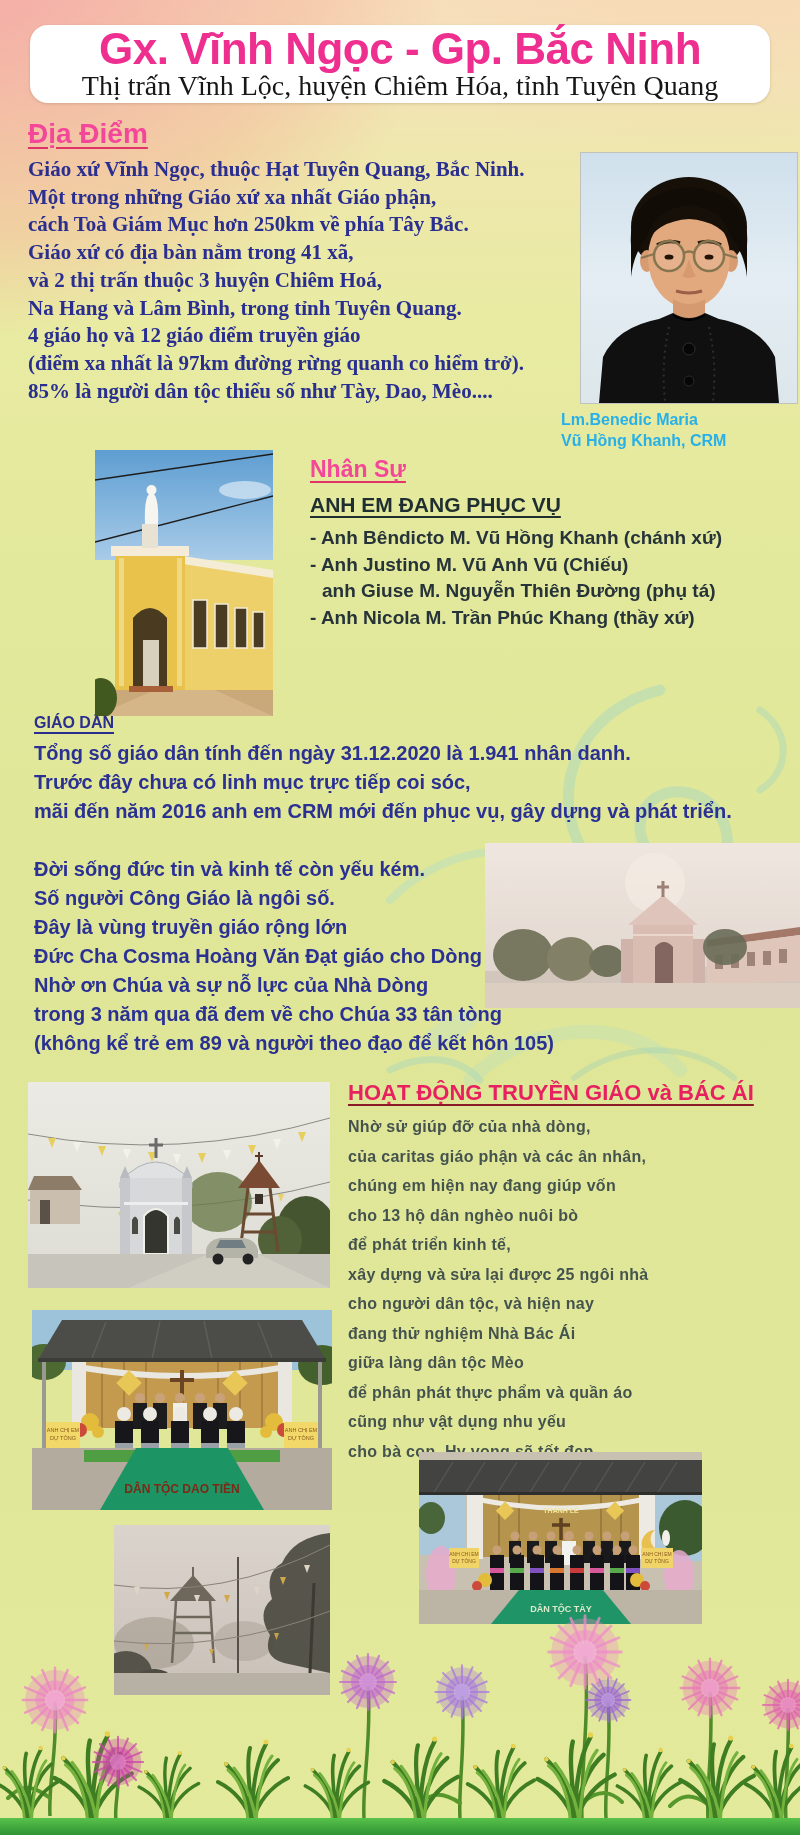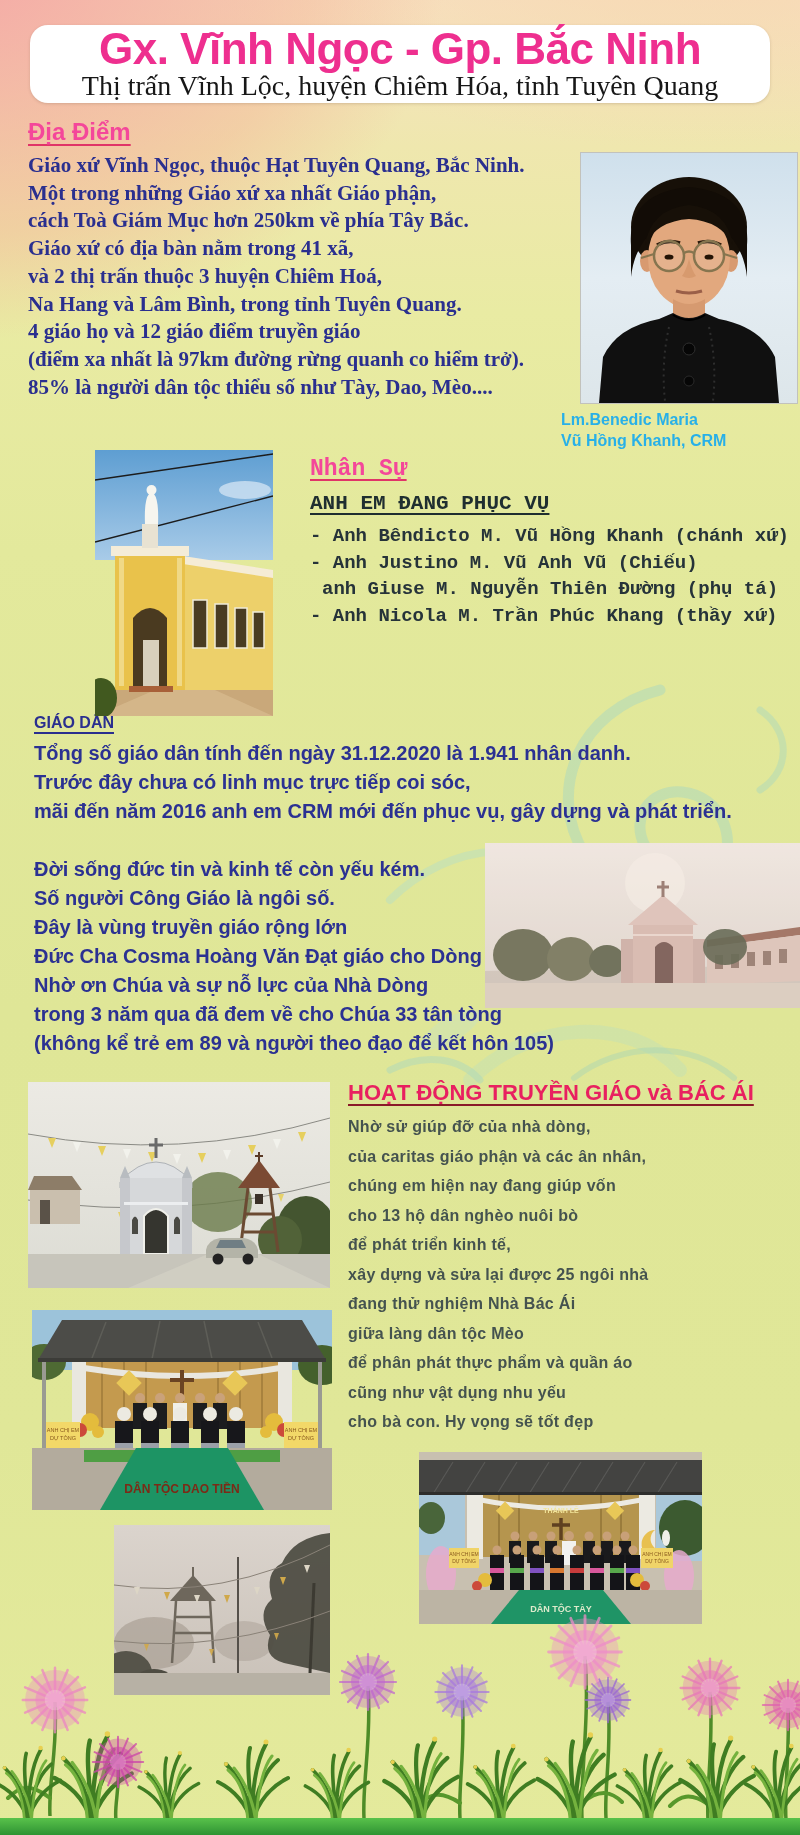--- a/index.html
+++ b/index.html
@@ -12,29 +12,29 @@
       linear-gradient(180deg,#f6e2c2 0%,#efe7ae 8%,#e9eba3 17%,#e3e99c 30%,#dfe697 55%,#e0e798 78%,#e4ea9c 100%);
   }
   .abs{position:absolute;}
   .z0{z-index:0}.z1{z-index:1}.z2{z-index:2}.z3{z-index:3}.z4{z-index:4}
   .card{
     left:30px;top:25px;width:740px;height:78px;background:#ffffff;border-radius:18px;
     box-shadow:0 1px 3px rgba(120,90,70,.25);display:flex;flex-direction:column;align-items:center;justify-content:center;
   }
   .card .title{font-size:44px;font-weight:bold;color:#ee2f8f;line-height:44px;letter-spacing:-.5px;white-space:nowrap;}
   .card .subtitle{font-family:"Liberation Serif",serif;font-size:28px;color:#171717;line-height:30px;white-space:nowrap;}
-  .h-pink{color:#f4479a;font-weight:bold;font-size:24px;text-decoration:underline;text-decoration-color:#e03468;text-decoration-thickness:2px;text-underline-offset:4px;}
+  .h-pink{color:#f4479a;font-weight:bold;font-size:28px;text-decoration:underline;text-decoration-color:#e03468;text-decoration-thickness:2px;text-underline-offset:4px;}
   .loc{left:28px;top:118px;width:565px;}
   .loc .h-pink{margin-bottom:6px;display:inline-block;}
   .loc-line{font-family:"Liberation Serif",serif;font-weight:bold;font-size:21px;color:#2a2f8f;line-height:27.7px;white-space:nowrap;}
   .priest-fig{left:580px;top:152px;width:216px;height:250px;border:1px solid #c2c2bc;background:#dce8f0;}
   .priest-cap{left:561px;top:409px;width:216px;text-align:left;color:#28b0e8;font-weight:bold;font-size:16px;line-height:21px;}
   .ph svg{display:block;width:100%;height:100%;}
   .church-yellow{left:95px;top:450px;width:178px;height:266px;}
-  .personnel{left:310px;top:456px;width:430px;font-family:Liberation Mono, monospace;}
+  .personnel{left:310px;top:456px;width:430px;}
   .personnel .h-pink{font-size:23px;margin-bottom:10px;display:inline-block;}
   .personnel .sub{color:#1f2e30;font-weight:bold;font-size:21px;text-decoration:underline;text-decoration-thickness:2px;text-underline-offset:4px;margin-bottom:8px;white-space:nowrap;}
   .member{color:#263339;font-weight:bold;font-size:19px;line-height:26.5px;white-space:nowrap;}
   .member.indent{padding-left:12px;}
   .parish{left:34px;top:714px;width:756px;}
   .parish .head{color:#2a2f8f;font-weight:bold;font-size:16px;text-decoration:underline;text-decoration-thickness:2px;text-underline-offset:4px;margin-bottom:7px;display:inline-block;}
   .parish-line{color:#2b3192;font-weight:bold;font-size:20px;line-height:29px;white-space:nowrap;}
   .spacer29{height:29px;}
   .church-pink{left:485px;top:843px;width:315px;height:165px;}
   .church-gray{left:28px;top:1082px;width:302px;height:206px;}
@@ -281,20 +281,21 @@
   </div>
 
   <div class="abs mission z1">
     <span class="head">HOẠT ĐỘNG TRUYỀN GIÁO và BÁC ÁI</span>
     <div class="mission-line">Nhờ sử giúp đỡ của nhà dòng,</div>
     <div class="mission-line">của caritas giáo phận và các ân nhân,</div>
     <div class="mission-line">chúng em hiện nay đang giúp vốn</div>
     <div class="mission-line">cho 13 hộ dân nghèo nuôi bò</div>
     <div class="mission-line">để phát triển kinh tế,</div>
     <div class="mission-line">xây dựng và sửa lại được 25 ngôi nhà</div>
+    <div class="mission-line">cho người dân tộc, và hiện nay</div>
     <div class="mission-line">đang thử nghiệm Nhà Bác Ái</div>
     <div class="mission-line">giữa làng dân tộc Mèo</div>
     <div class="mission-line">để phân phát thực phẩm và quần áo</div>
     <div class="mission-line">cũng như vật dụng nhu yếu</div>
     <div class="mission-line">cho bà con. Hy vọng sẽ tốt đẹp</div>
   </div>
 
   <div class="abs ph dao z2">
     <svg viewBox="0 0 300 200">
       <rect width="300" height="60" fill="#9cc3da"></rect>

